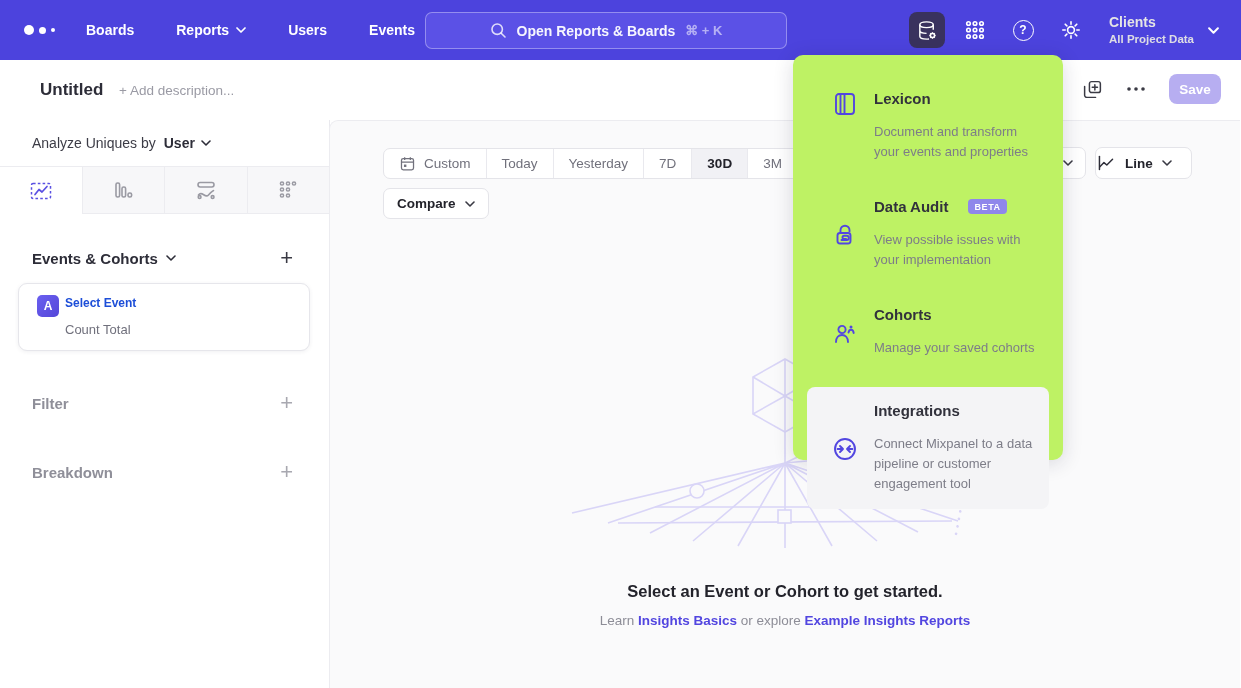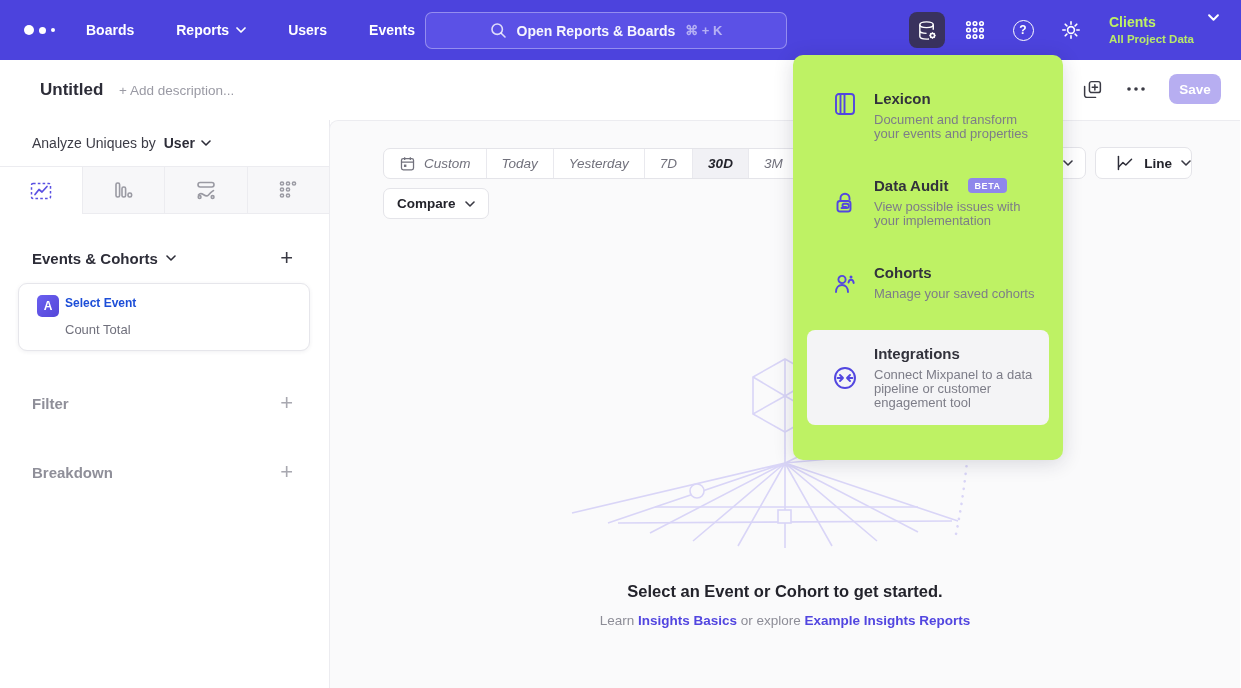--- a/index.html
+++ b/index.html
@@ -16,21 +16,21 @@
   .navlinks { display:flex; align-items:center; margin-left:18px; }
   .navlink { color:#fff; font-size:14px; font-weight:600; padding:8px 0; margin-right:42px; cursor:pointer; display:flex; align-items:center; gap:7px; }
   .chev { flex:none; }
   .searchbar { position:absolute; left:425px; top:12px; width:362px; height:37px; background:#5b51e6; border:1px solid rgba(255,255,255,.35); border-radius:7px; display:flex; align-items:center; justify-content:center; gap:10px; cursor:pointer; }
   .searchbar .ph { color:rgba(255,255,255,.95); font-size:14px; font-weight:600; }
   .searchbar .sc { color:rgba(255,255,255,.55); font-size:13px; font-weight:600; }
   .nav-right { position:absolute; right:0; top:0; height:60px; display:flex; align-items:center; }
   .icon-btn { width:36px; height:36px; border-radius:8px; display:flex; align-items:center; justify-content:center; cursor:pointer; margin-right:12px; }
   .icon-btn.active { background:#39325e; }
   .help-circle { width:21px; height:21px; border:1.6px solid #fff; border-radius:50%; color:#fff; font-size:12px; font-weight:700; display:flex; align-items:center; justify-content:center; }
-  .project { display:flex; margin-left:8px; margin-right:22px; cursor:pointer; color:#bef264; }
+  .project { display:flex; align-items:center; margin-left:8px; margin-right:22px; cursor:pointer; color:#e5e5e5; }
   .project .ptxt { line-height:1.25; }
   .project .org { font-size:14px; font-weight:700; }
   .project .scope { font-size:11.5px; font-weight:700; opacity:.95; }
   .project .chev { margin-left:14px; }
 
   
   .rheader { position:absolute; left:0; top:60px; width:1241px; height:60px; background:#fff; }
   .rtitle { position:absolute; left:40px; top:20px; font-size:17px; font-weight:700; color:#2d2d38; }
   .rdesc { position:absolute; left:119px; top:23px; font-size:13.5px; color:#9a9aa4; cursor:text; }
   .hdr-actions { position:absolute; right:20px; top:14px; display:flex; align-items:center; gap:22px; }
@@ -54,41 +54,41 @@
   .event-card { position:absolute; left:18px; top:163px; width:292px; height:68px; background:#fff; border:1px solid #e6e6eb; border-radius:9px; box-shadow:0 1px 4px rgba(40,40,70,.07); cursor:pointer; }
   .badge-a { position:absolute; left:18px; top:11px; width:22px; height:22px; border-radius:5px; background:linear-gradient(135deg,#6a5ff0,#5547d8); color:#fff; font-size:12px; font-weight:700; display:flex; align-items:center; justify-content:center; }
   .ec-title { position:absolute; left:46px; top:12px; font-size:12px; font-weight:600; color:#1d4ed8; }
   .ec-sub { position:absolute; left:46px; top:38px; font-size:13px; color:#70707c; }
   .row-formulas { margin-top:54px; }
   .row-gap { margin-top:47px; }
 
   
   .main { position:absolute; left:330px; top:120px; width:911px; height:568px; background:#fafafb; border-top:1px solid #ececf0; border-left:1px solid #ececf0; border-top-left-radius:9px; margin-left:-1px; }
   .seg { position:absolute; left:53px; top:27px; height:31px; background:#fff; border:1px solid #e4e4e9; border-radius:7px; display:flex; align-items:stretch; overflow:hidden; z-index:2; }
-  .seg-item { display:flex; align-items:center; padding:0 15px; font-size:13.5px; color:#71717c; border-left:1px solid #e9e9ee; cursor:pointer; gap:8px; white-space:nowrap;font-style:italic; }
+  .seg-item { display:flex; align-items:center; padding:0 15px; font-size:13.5px; color:#71717c; border-left:1px solid #e9e9ee; cursor:pointer; gap:8px; white-space:nowrap; }
   .seg-item:first-child { border-left:none; }
   .seg-item.active { background:#f1f1f5; color:#23232b; font-weight:700; }
   .compare-btn { position:absolute; left:53px; top:67px; height:31px; background:#fff; border:1px solid #e4e4e9; border-radius:7px; display:flex; align-items:center; padding:0 13px; gap:9px; font-size:13.5px; font-weight:600; color:#23232b; cursor:pointer; z-index:2; }
   .partial-btn { position:absolute; left:660px; top:26px; width:96px; height:32px; background:#fff; border:1px solid #e4e4e9; border-radius:7px; display:flex; align-items:center; justify-content:flex-end; padding-right:12px; color:#3a3a44; cursor:pointer; z-index:1; }
-  .line-btn { position:absolute; left:765px; top:26px; width:97px; height:32px; background:#fff; border:1px solid #e4e4e9; border-radius:7px; display:flex; align-items:center; justify-content:flex-end; gap:9px; font-size:13.5px; font-weight:600; color:#23232b; cursor:pointer; z-index:2; }
+  .line-btn { position:absolute; left:765px; top:26px; width:97px; height:32px; background:#fff; border:1px solid #e4e4e9; border-radius:7px; display:flex; align-items:center; justify-content:flex-start; gap:9px; font-size:13.5px; font-weight:600; color:#23232b; cursor:pointer; z-index:2; }
   .illus { position:absolute; left:230px; top:180px; z-index:0; }
   .empty-title { position:absolute; left:0; top:461px; width:100%; text-align:center; font-size:16.5px; font-weight:700; color:#23232b; z-index:3; }
   .empty-sub { position:absolute; left:0; top:492px; width:100%; text-align:center; font-size:13.5px; color:#8d8d97; z-index:3; }
   .empty-sub a { color:#5246e0; font-weight:700; text-decoration:none; cursor:pointer; }
 
   
   .menu { position:absolute; left:793px; top:55px; width:270px; height:405px; background:#bef264; border-radius:10px; box-shadow:0 3px 20px rgba(30,30,60,.16); z-index:80; padding-top:20px; }
   .menu-item { display:flex; margin:0 14px; padding:15px 8px 15px 25px; border-radius:8px; cursor:pointer; }
   .menu-item + .menu-item { margin-top:6px;align-items:center; }
   .menu-item.hovered { background:#f4f4f6; }
   .mi-last { margin-top:14px !important; }
   .menu-icon { width:26px; height:26px; flex:none; margin-right:16px; margin-top:1px; color:#5246e0; }
   .menu-text { width:186px; }
   .mi-title { font-size:15px; font-weight:700; color:#32323c; display:flex; align-items:center; }
-  .mi-desc { margin-top:6px; font-size:13px; line-height:14px; color:#7d7d88; }
+  .mi-desc { margin-top:15px; font-size:13px; line-height:20px; color:#7d7d88; }
   .beta { display:inline-block; margin-left:20px; background:#8f87eb; color:#fff; font-size:9px; font-weight:700; letter-spacing:.6px; padding:3px 6px 2px; border-radius:4px; }
 
   svg { display:block; }
 </style>
 </head>
 <body>
 
 <div id="app">
 
   <div class="topnav">

